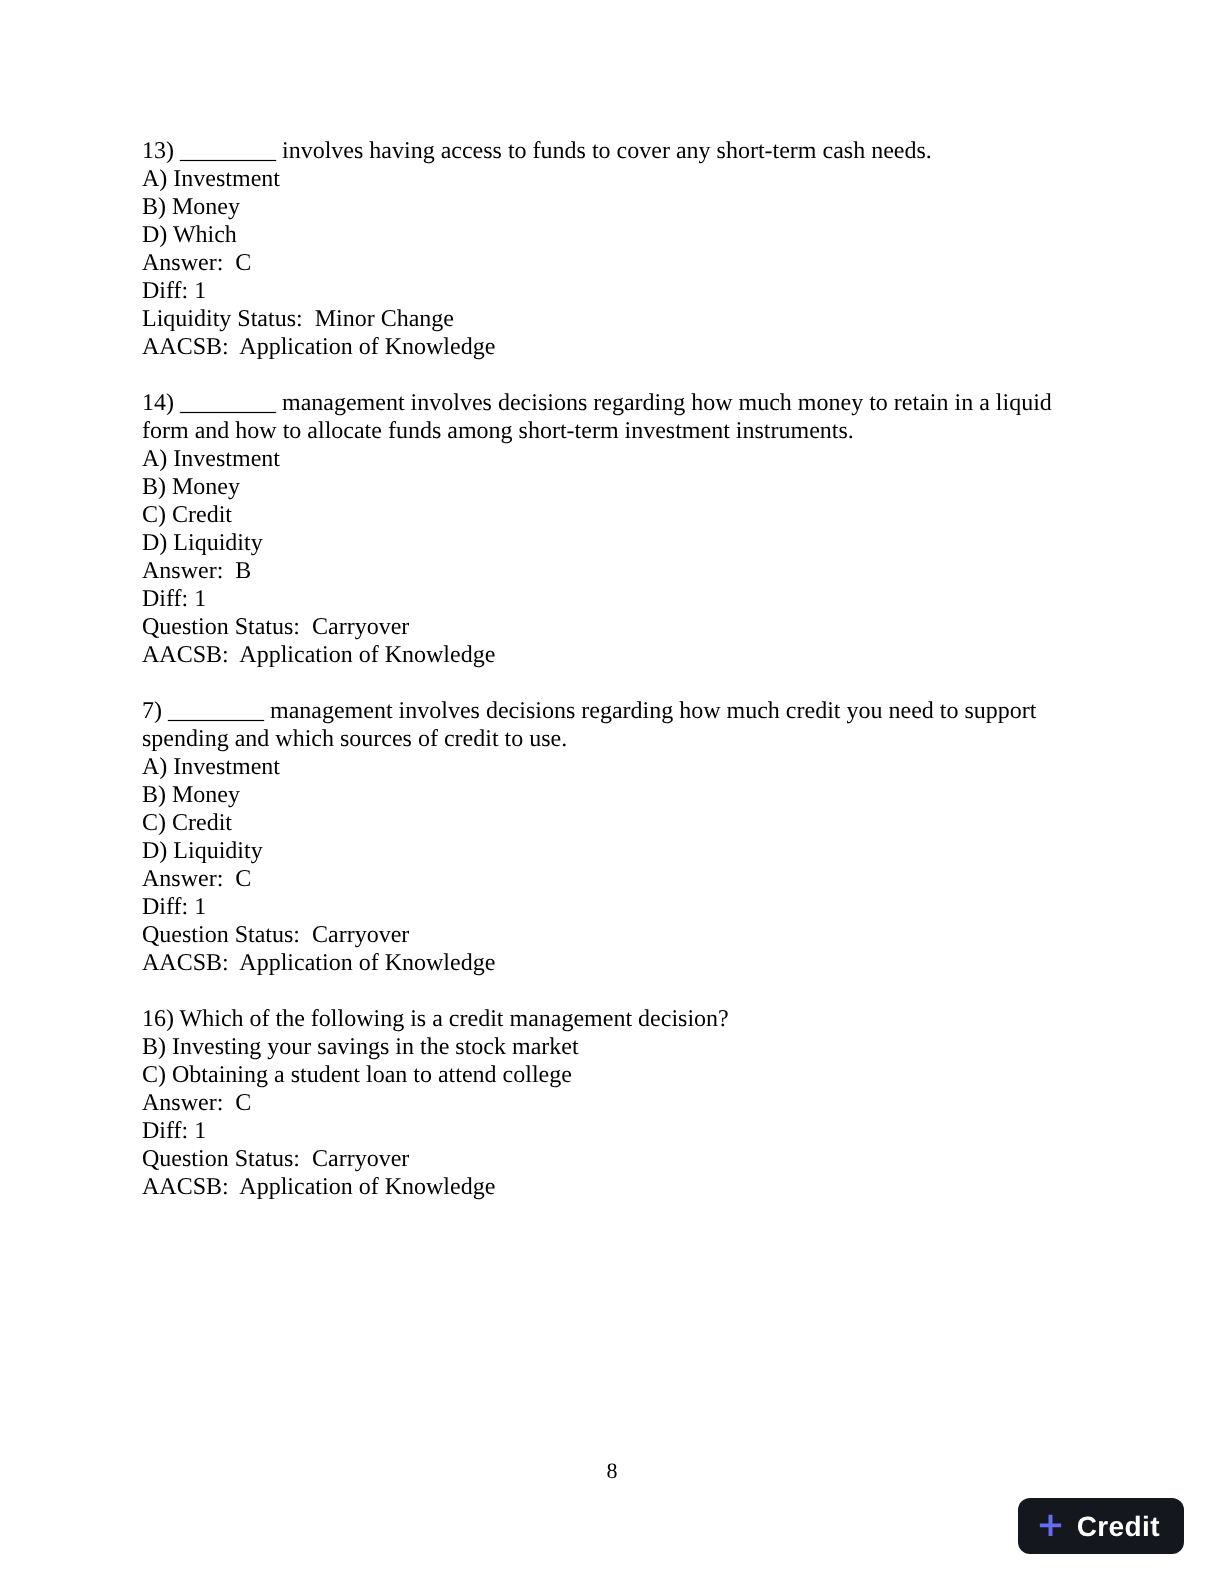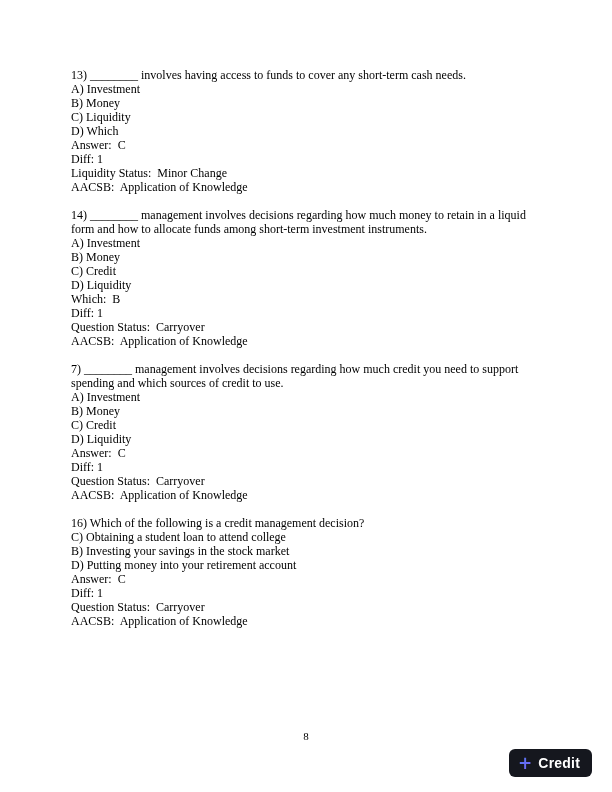--- a/index.html
+++ b/index.html
@@ -68,57 +68,55 @@
 <body>
 
 <div class="page">
 
   <div class="content">
 
     <div class="question">
       <div class="line">13) ________ involves having access to funds to cover any short-term cash needs.</div>
       <div class="line">A) Investment</div>
       <div class="line">B) Money</div>
-      <div class="line">C) Liquidity</div>
       <div class="line">D) Which</div>
       <div class="line">Answer:  C</div>
       <div class="line">Diff: 1</div>
       <div class="line">Liquidity Status:  Minor Change</div>
       <div class="line">AACSB:  Application of Knowledge</div>
     </div>
 
     <div class="question">
       <div class="line">14) ________ management involves decisions regarding how much money to retain in a liquid form and how to allocate funds among short-term investment instruments.</div>
       <div class="line">A) Investment</div>
       <div class="line">B) Money</div>
       <div class="line">C) Credit</div>
       <div class="line">D) Liquidity</div>
-      <div class="line">Which:  B</div>
+      <div class="line">Answer:  B</div>
       <div class="line">Diff: 1</div>
       <div class="line">Question Status:  Carryover</div>
       <div class="line">AACSB:  Application of Knowledge</div>
     </div>
 
     <div class="question">
       <div class="line">7) ________ management involves decisions regarding how much credit you need to support spending and which sources of credit to use.</div>
       <div class="line">A) Investment</div>
       <div class="line">B) Money</div>
       <div class="line">C) Credit</div>
       <div class="line">D) Liquidity</div>
       <div class="line">Answer:  C</div>
       <div class="line">Diff: 1</div>
       <div class="line">Question Status:  Carryover</div>
       <div class="line">AACSB:  Application of Knowledge</div>
     </div>
 
     <div class="question">
       <div class="line">16) Which of the following is a credit management decision?</div>
+      <div class="line">B) Investing your savings in the stock market</div>
       <div class="line">C) Obtaining a student loan to attend college</div>
-      <div class="line">B) Investing your savings in the stock market</div>
-      <div class="line">D) Putting money into your retirement account</div>
       <div class="line">Answer:  C</div>
       <div class="line">Diff: 1</div>
       <div class="line">Question Status:  Carryover</div>
       <div class="line">AACSB:  Application of Knowledge</div>
     </div>
 
   </div>
 
   <div class="page-number">8</div>
 

